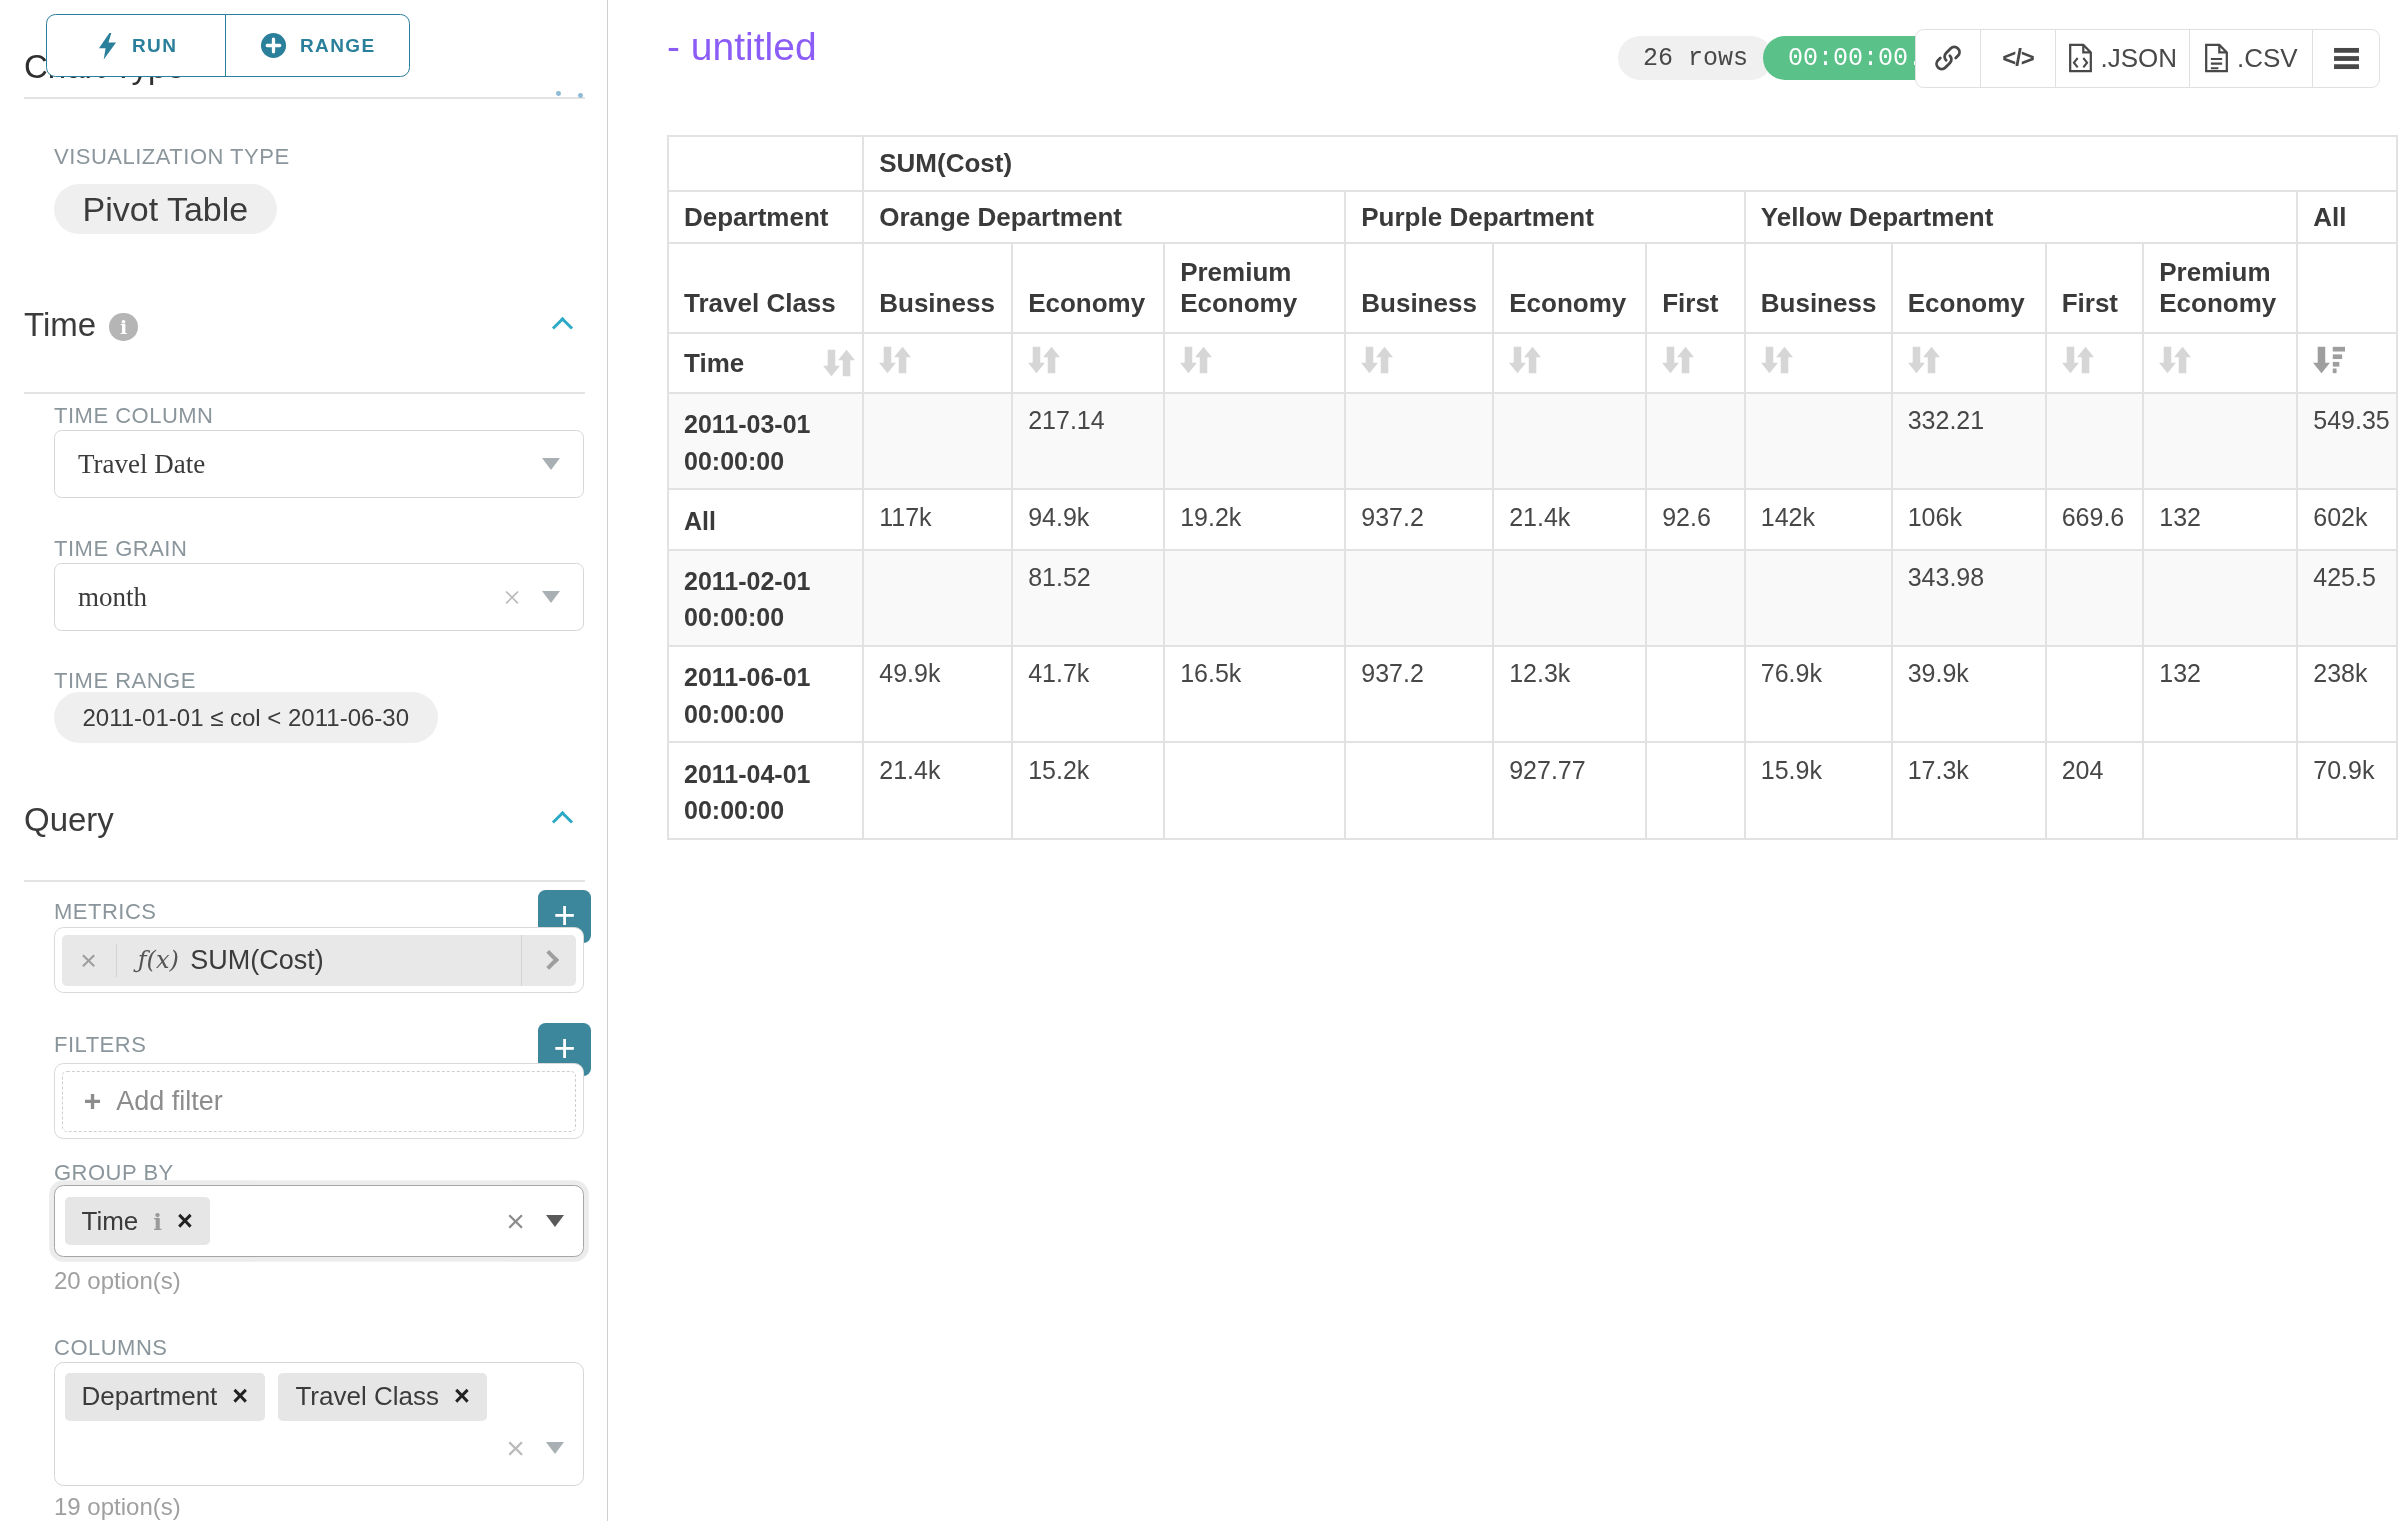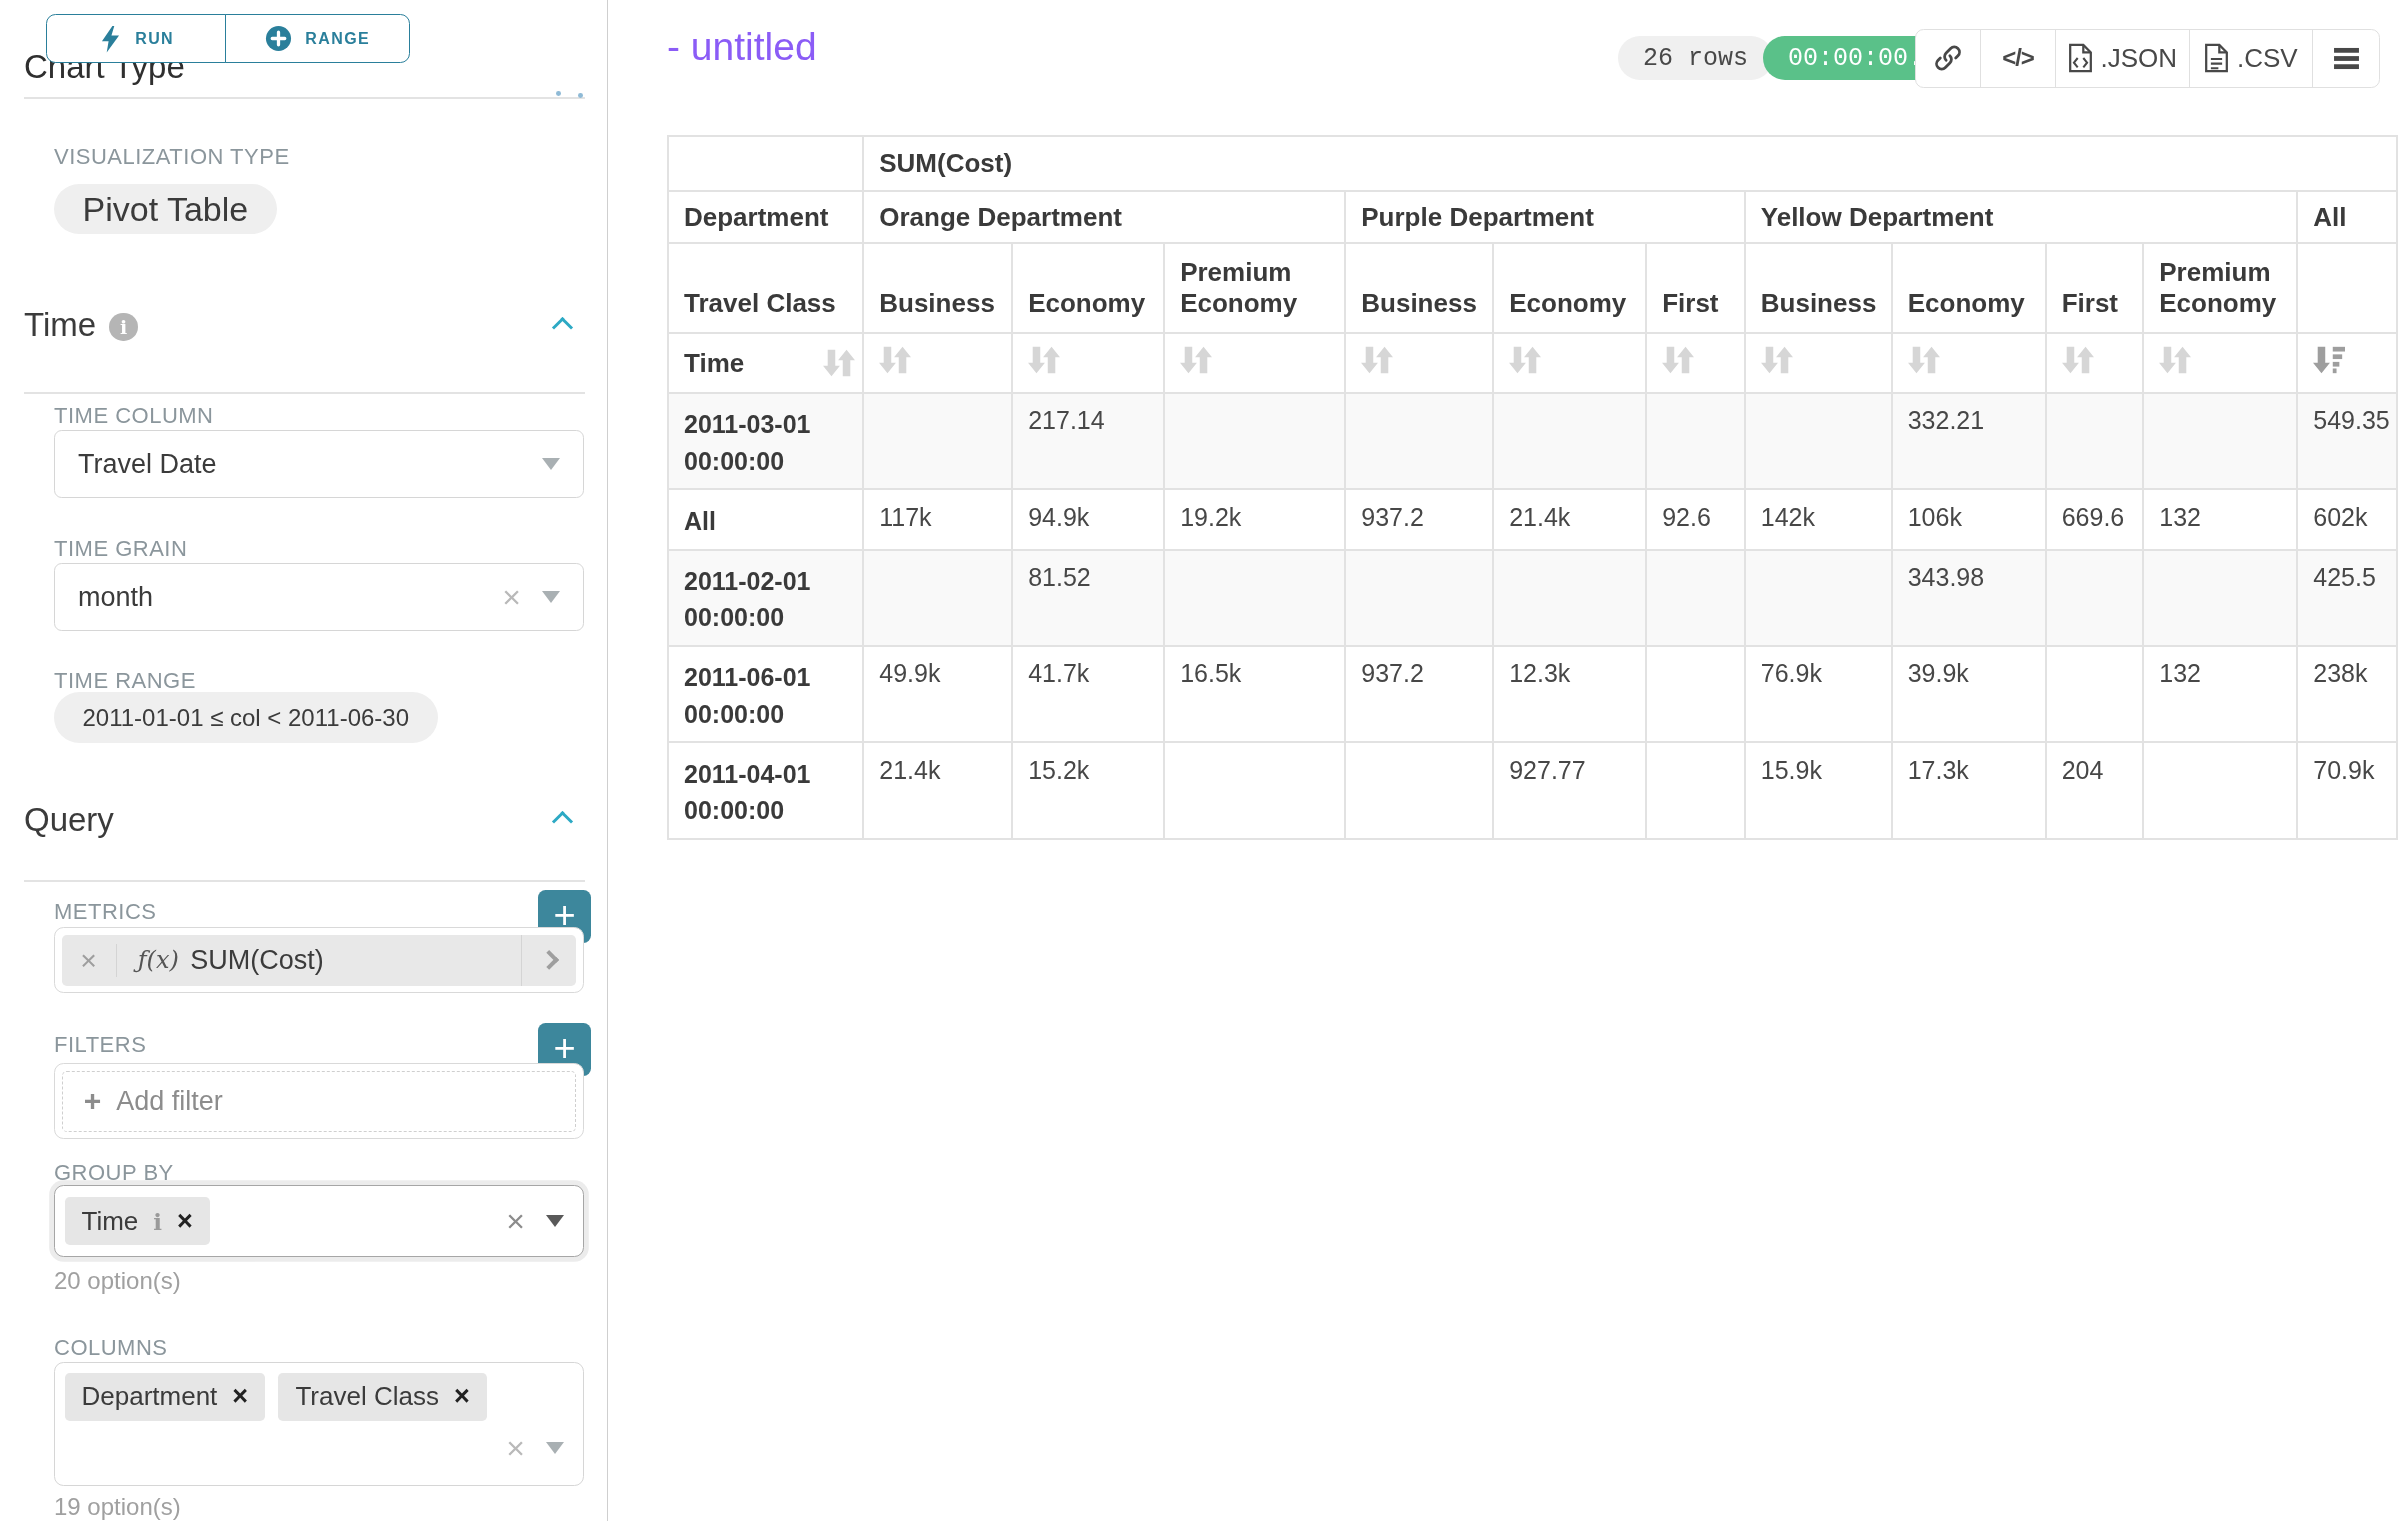--- a/index.html
+++ b/index.html
@@ -6,22 +6,22 @@
   html,body { width:2406px; height:1522px; background:#fff;
     font-family:"Liberation Sans","DejaVu Sans",sans-serif; color:#333;
     overflow:hidden; position:relative; }
 
   
   .sidebar { position:absolute; left:0; top:0; width:608px; height:1522px;
     background:#fff; border-right:1.9px solid #cfcfcf; }
   .abs { position:absolute; }
 
   .btn-group { left:46px; top:14.3px; display:flex; z-index:3; }
-  .tbtn { height:49px; background:#fff; border:1.9px solid #2a7f9b; color:#2a7f9b;
-    font-size:16px; font-weight:700; letter-spacing:1.4px; display:flex;
+  .tbtn { height:63px; background:#fff; border:1.9px solid #2a7f9b; color:#2a7f9b;
+    font-size:19px; font-weight:700; letter-spacing:1.4px; display:flex;
     align-items:center; justify-content:center; gap:13.3px; cursor:pointer; }
   .tbtn.run { width:181px; border-radius:9.5px 0 0 9.5px; }
   .tbtn.save { width:185px; border-radius:0 9.5px 9.5px 0; margin-left:-1.9px; }
 
   .clipped-heading { left:24px; top:48px; font-size:33px; color:#2f2f2f; z-index:1; white-space:nowrap; }
   .stray-dot { width:4.8px; height:4.8px; border-radius:50%; background:#8fbad6; z-index:2; }
 
   .divider { left:24px; width:561px; height:1.9px; background:#e3e3e3; }
 
   .ctl-label { left:54px; font-size:22px; letter-spacing:0.5px; color:#8b969c; white-space:nowrap; }
@@ -32,21 +32,21 @@
     align-items:center; justify-content:center; font-family:"DejaVu Serif",serif; transform:translateY(1.9px); }
 
   .chev-up { width:15px; height:15px; border-left:3.8px solid #2ca9c4; border-top:3.8px solid #2ca9c4;
     transform:rotate(45deg); }
   .sec-chev { left:555px; }
 
   .pill { background:#efefef; border-radius:26px; color:#3b3b3b; display:inline-flex;
     align-items:center; padding:0 28.5px; white-space:nowrap; }
 
   .select { left:54px; width:530px; height:68px; border:1.9px solid #d6d6d6; border-radius:7.6px;
-    background:#fff; display:flex; align-items:center; padding:0 23px; font-size:27px; color:#3b3b3b; }
+    background:#fff; display:flex; align-items:center; padding:0 23px; font-size:27px; color:#3b3b3b;font-family:Liberation Serif, serif; }
   .select .spacer { flex:1; }
   .clear-x { font-size:32px; color:#b9b9b9; font-weight:400; line-height:1; margin-right:21px; }
   .caret { width:0; height:0; border-left:9.5px solid transparent; border-right:9.5px solid transparent;
     border-top:12.4px solid #a9b0b3; }
   .caret.dark { border-top-color:#595959; }
 
   .plus-btn { left:538px; width:53px; height:53px; border-radius:7.6px; background:#3d879c;
     color:#fff; font-size:38px; font-weight:400; display:flex; align-items:center;
     justify-content:center; line-height:1; padding-bottom:3.8px; cursor:pointer; }
 

